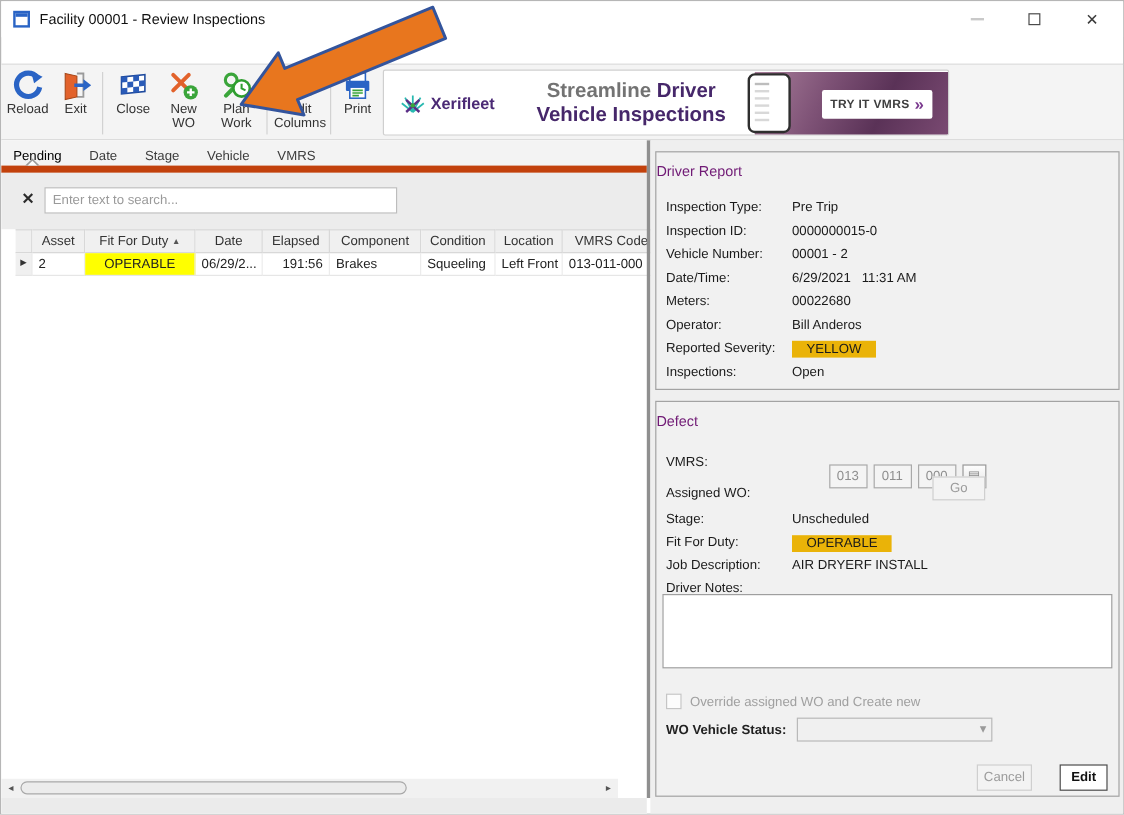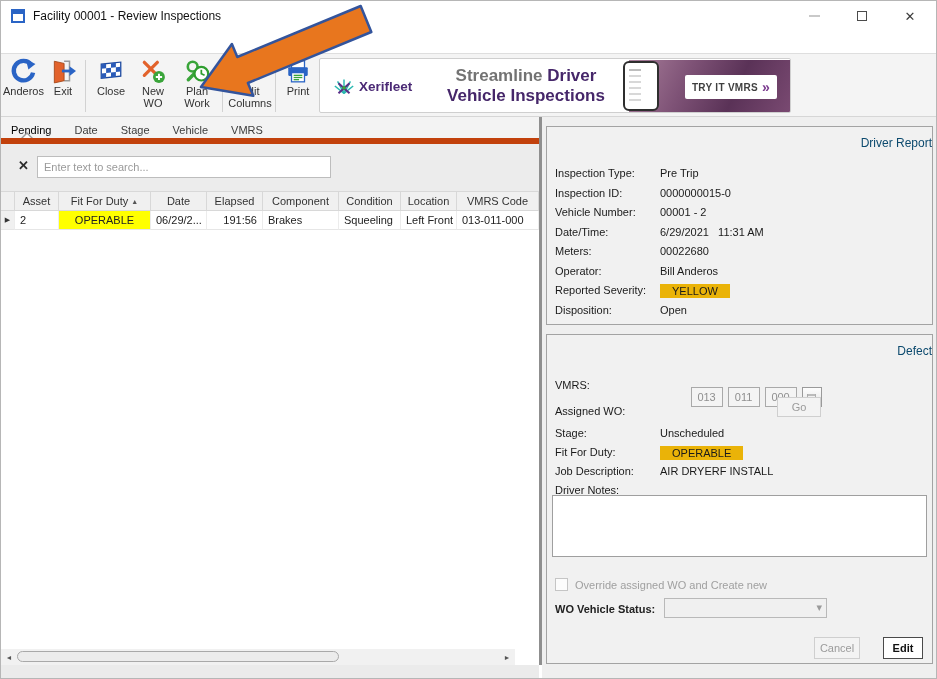--- a/index.html
+++ b/index.html
@@ -46,39 +46,39 @@
   .tabstrip{position:absolute;left:0;top:0;width:100%;height:27px;background:#f3f3f3;border-bottom:6px solid #c2410c;}
   .tab{display:inline-block;padding:7px 10px 0 10px;height:27px;color:#3c3c3c;cursor:pointer;}
   .tab.active{color:#000;}
   .tab-notch-outer{position:absolute;left:20px;bottom:0;width:0;height:0;border-left:6px solid transparent;border-right:6px solid transparent;border-bottom:6px solid #9a9a9a;}
   .tab-notch-inner{position:absolute;left:21.5px;bottom:0;width:0;height:0;border-left:4.5px solid transparent;border-right:4.5px solid transparent;border-bottom:4.5px solid #fdfdfd;}
   .searchrow{position:absolute;left:0;top:27px;width:100%;height:47px;background:#ececec;}
   .search-clear{position:absolute;left:17px;top:15px;font-size:13px;font-weight:bold;color:#2b2b2b;cursor:pointer;line-height:1;}
   .search-input{position:absolute;left:36px;top:12px;width:294px;height:22px;border:1px solid #bdbdbd;background:#fff;padding:0 6px;font-family:"Liberation Sans",sans-serif;font-size:11px;color:#444;}
   .search-input::placeholder{color:#9a9a9a;}
   .grid{position:absolute;left:0;top:74px;width:538px;}
-  .grid-row{display:flex;width:538px;}
+  .grid-row{display:flex;width:538px;margin-left:12px;}
   .hcell{height:20px;line-height:19px;background:#f0f0f0;border-top:1px solid #d8d8d8;border-bottom:1px solid #d8d8d8;border-right:1px solid #d8d8d8;text-align:center;color:#333;overflow:hidden;white-space:nowrap;cursor:pointer;}
   .dcell{height:19px;line-height:18px;border-right:1px solid #ececec;border-bottom:1px solid #e6e6e6;padding:0 5px;overflow:hidden;white-space:nowrap;color:#222;}
   .c0{width:14px;padding:0;} .c1{width:44px;} .c2{width:92px;} .c3{width:56px;} .c4{width:56px;}
   .c5{width:76px;} .c6{width:62px;} .c7{width:56px;} .c8{width:82px;}
   .ind-cell{background:#f0f0f0;text-align:center;font-size:7px;color:#333;padding:0;}
   .cell-yellow{background:#ffff00;text-align:center;color:#222;}
   .cell-right{text-align:right;}
   .sort-arrow{font-size:7px;color:#555;margin-left:3px;vertical-align:1px;}
   .hscroll{position:absolute;left:0;top:532px;width:514px;height:16px;background:#f1f1f1;}
   .scroll-arrow{position:absolute;top:0;width:16px;height:16px;display:flex;align-items:center;justify-content:center;font-size:7px;color:#555;cursor:pointer;}
   .scroll-thumb{position:absolute;left:16px;top:2px;width:322px;height:11px;border:1px solid #a9a9a9;border-radius:6px;background:#ececec;cursor:pointer;}
   .left-bottom{position:absolute;left:0;top:548px;width:100%;height:15px;background:#ebebeb;}
   
   .splitter{position:absolute;left:538px;top:116px;width:3px;height:548px;background:#8f8f8f;cursor:ew-resize;}
   
   .right-pane{position:absolute;left:541px;top:116px;width:396px;height:563px;background:#efefef;}
   .groupbox{position:absolute;left:4px;width:387px;background:#f1f1f1;border:1px solid #a3a3a3;}
-  .gb-title{position:absolute;left:0;top:9px;width:100%;text-align:right;font-size:12px;color:#0c4a6e;}
+  .gb-title{position:absolute;left:0;top:9px;width:100%;text-align:left;font-size:12px;color:#701a75;}
   .frow{position:absolute;left:8px;height:16px;white-space:nowrap;}
   .flabel{color:#1a1a1a;}
   .fvalue{position:absolute;left:105px;color:#1a1a1a;white-space:pre;}
   .hl-yellow{background:#eab308;padding:1px 12px;}
   .vmrs-box{display:inline-block;width:32px;height:20px;border:1px solid #a9a9a9;background:#f4f4f4;color:#8f8f8f;text-align:center;line-height:18px;margin-right:5px;}
   .vmrs-lookup{display:inline-block;width:20px;height:20px;border:1px solid #9a9a9a;background:linear-gradient(#fdfdfd,#e3e3e3);color:#8a8a8a;text-align:center;line-height:18px;font-size:11px;cursor:pointer;vertical-align:top;}
   .btn-disabled{background:#f3f3f3;border:1px solid #cfcfcf;color:#9b9b9b;text-align:center;cursor:default;}
   .btn-go{position:absolute;left:230px;top:62px;width:44px;height:20px;line-height:18px;}
   .notes-area{position:absolute;left:5px;top:160px;width:375px;height:62px;background:#fff;border:1px solid #9f9f9f;resize:none;font-family:"Liberation Sans",sans-serif;}
   .chk{position:absolute;left:8px;top:243px;width:13px;height:13px;border:1px solid #c5c5c5;background:#fcfcfc;}
@@ -110,21 +110,21 @@
 
 
   <div class="toolbar">
     <div class="tbtn" style="left:2px;width:40px;">
       <span class="ticon">
         <svg viewBox="0 0 24 24" width="26" height="26">
             <path d="M19.5 6 A 9 9 0 1 0 21.3 13.5" fill="none" stroke="#2a64c5" stroke-width="4"></path>
             <polygon points="14.5,1 23.5,5.5 17,10.5" fill="#2a64c5"></polygon>
           </svg>
       </span>
-      <span class="tlabel">Anderos</span>
+      <span class="tlabel">Reload</span>
     </div>
     <div class="tbtn" style="left:44px;width:36px;">
       <span class="ticon">
         <svg viewBox="0 0 24 24" width="26" height="26">
             <path d="M13 3 H18 V21 H13" fill="none" stroke="#9a9a9a" stroke-width="1.4"></path>
             <path d="M4 3 L13 5 L13 21 L4 23 Z" fill="#e2622b" stroke="#a34516" stroke-width="0.8"></path>
             <line x1="11" y1="12" x2="19" y2="12" stroke="#2a64c5" stroke-width="2.6"></line>
             <polygon points="18,7.5 24,12 18,16.5" fill="#2a64c5"></polygon>
           </svg>
       </span>
@@ -295,21 +295,21 @@
 
     <div class="groupbox" style="top:9px;height:199px;">
       <div class="gb-title">Driver Report</div>
       <div class="frow" style="top:40px;"><span class="flabel">Inspection Type:</span><span class="fvalue">Pre Trip</span></div>
       <div class="frow" style="top:60px;"><span class="flabel">Inspection ID:</span><span class="fvalue">0000000015-0</span></div>
       <div class="frow" style="top:79px;"><span class="flabel">Vehicle Number:</span><span class="fvalue">00001 - 2</span></div>
       <div class="frow" style="top:99px;"><span class="flabel">Date/Time:</span><span class="fvalue">6/29/2021   11:31 AM</span></div>
       <div class="frow" style="top:118px;"><span class="flabel">Meters:</span><span class="fvalue">00022680</span></div>
       <div class="frow" style="top:138px;"><span class="flabel">Operator:</span><span class="fvalue">Bill Anderos</span></div>
       <div class="frow" style="top:157px;"><span class="flabel">Reported Severity:</span><span class="fvalue hl-yellow">YELLOW</span></div>
-      <div class="frow" style="top:177px;"><span class="flabel">Disposition:</span><span class="fvalue">Open</span></div>
+      <div class="frow" style="top:177px;"><span class="flabel">Inspections:</span><span class="fvalue">Open</span></div>
     </div>
 
     <div class="groupbox" style="top:217px;height:330px;">
       <div class="gb-title">Defect</div>
 
       <div class="frow" style="top:44px;">
         <span class="flabel">VMRS:</span>
         <span class="fvalue" style="top:-4px;">
           <span class="vmrs-box">013</span><span class="vmrs-box">011</span><span class="vmrs-box">000</span><span class="vmrs-lookup">▤</span>
         </span>

